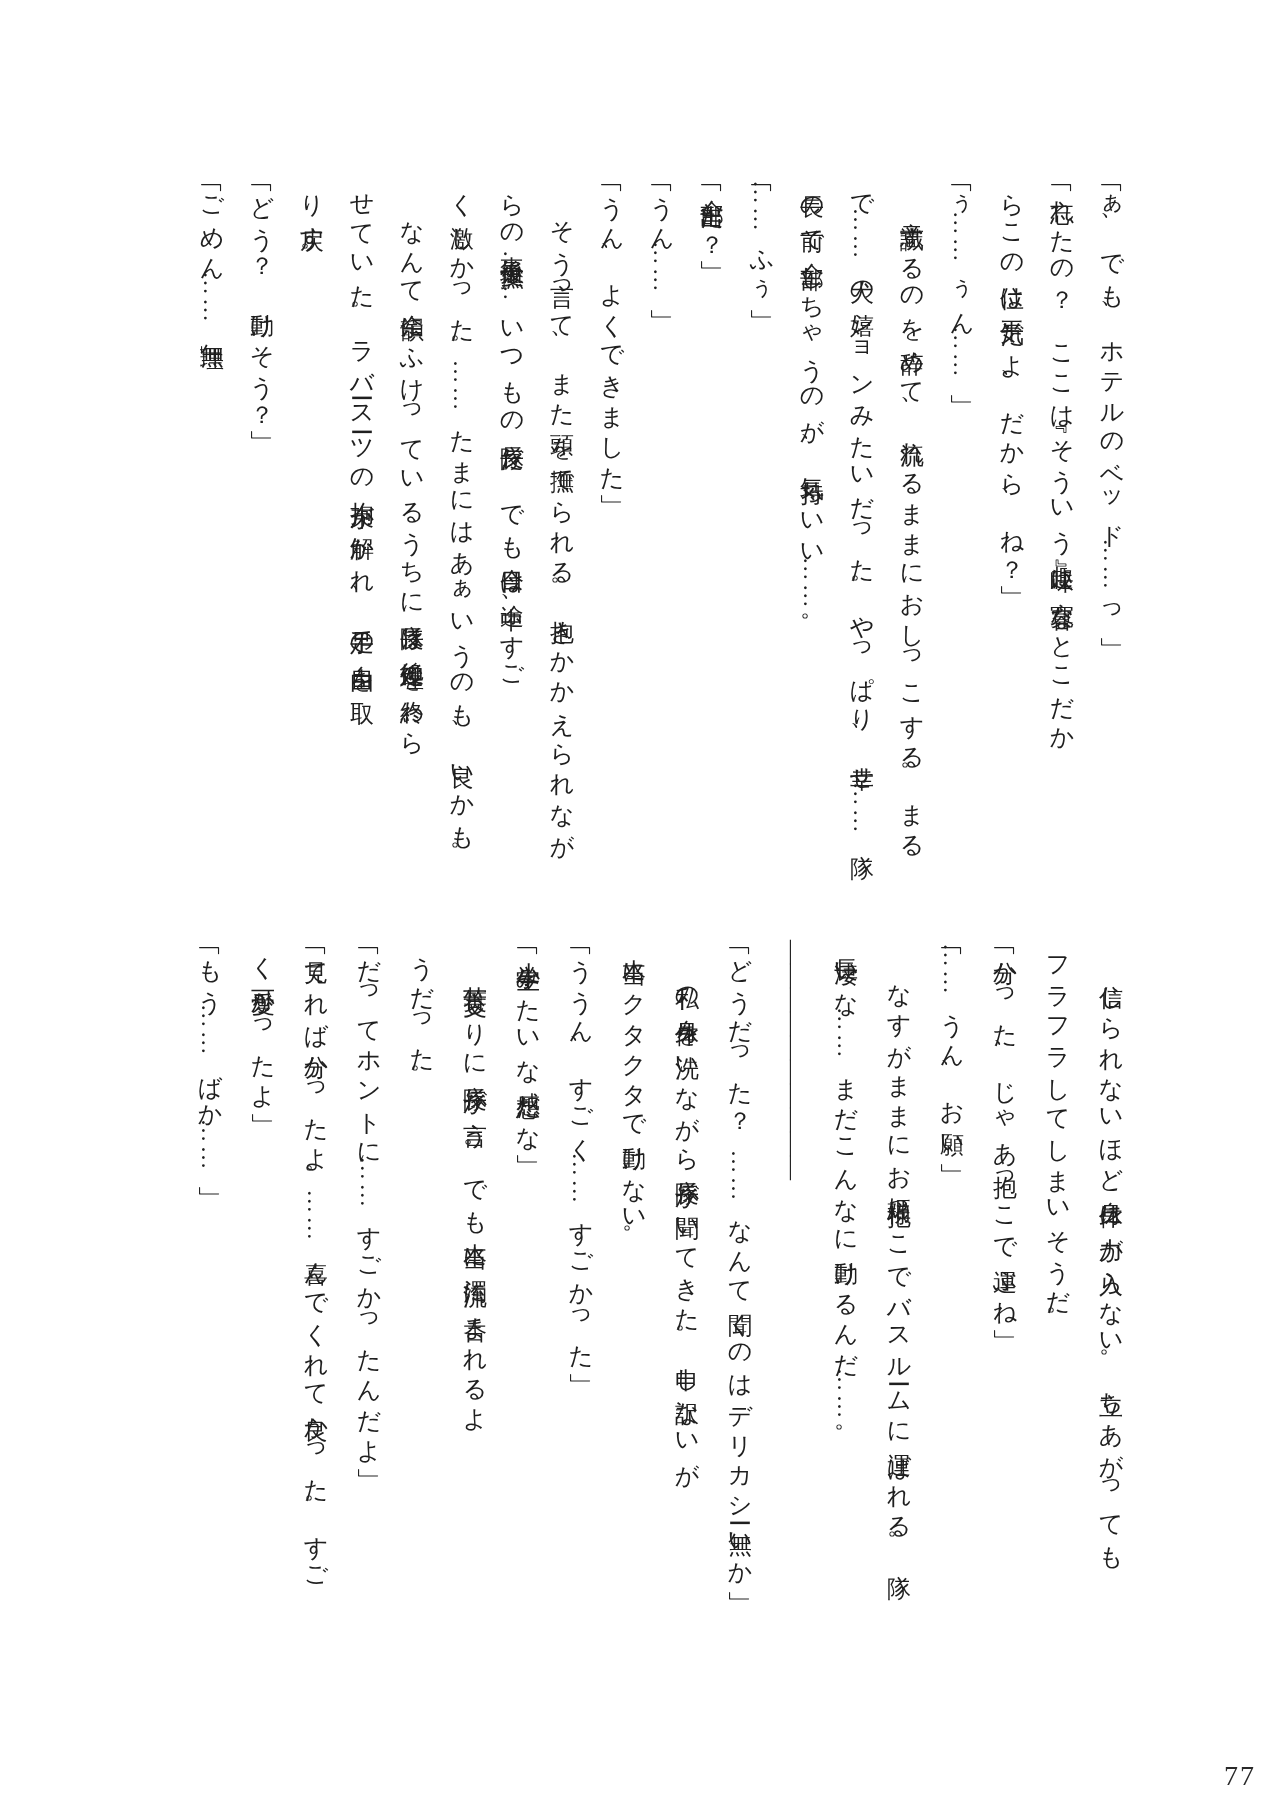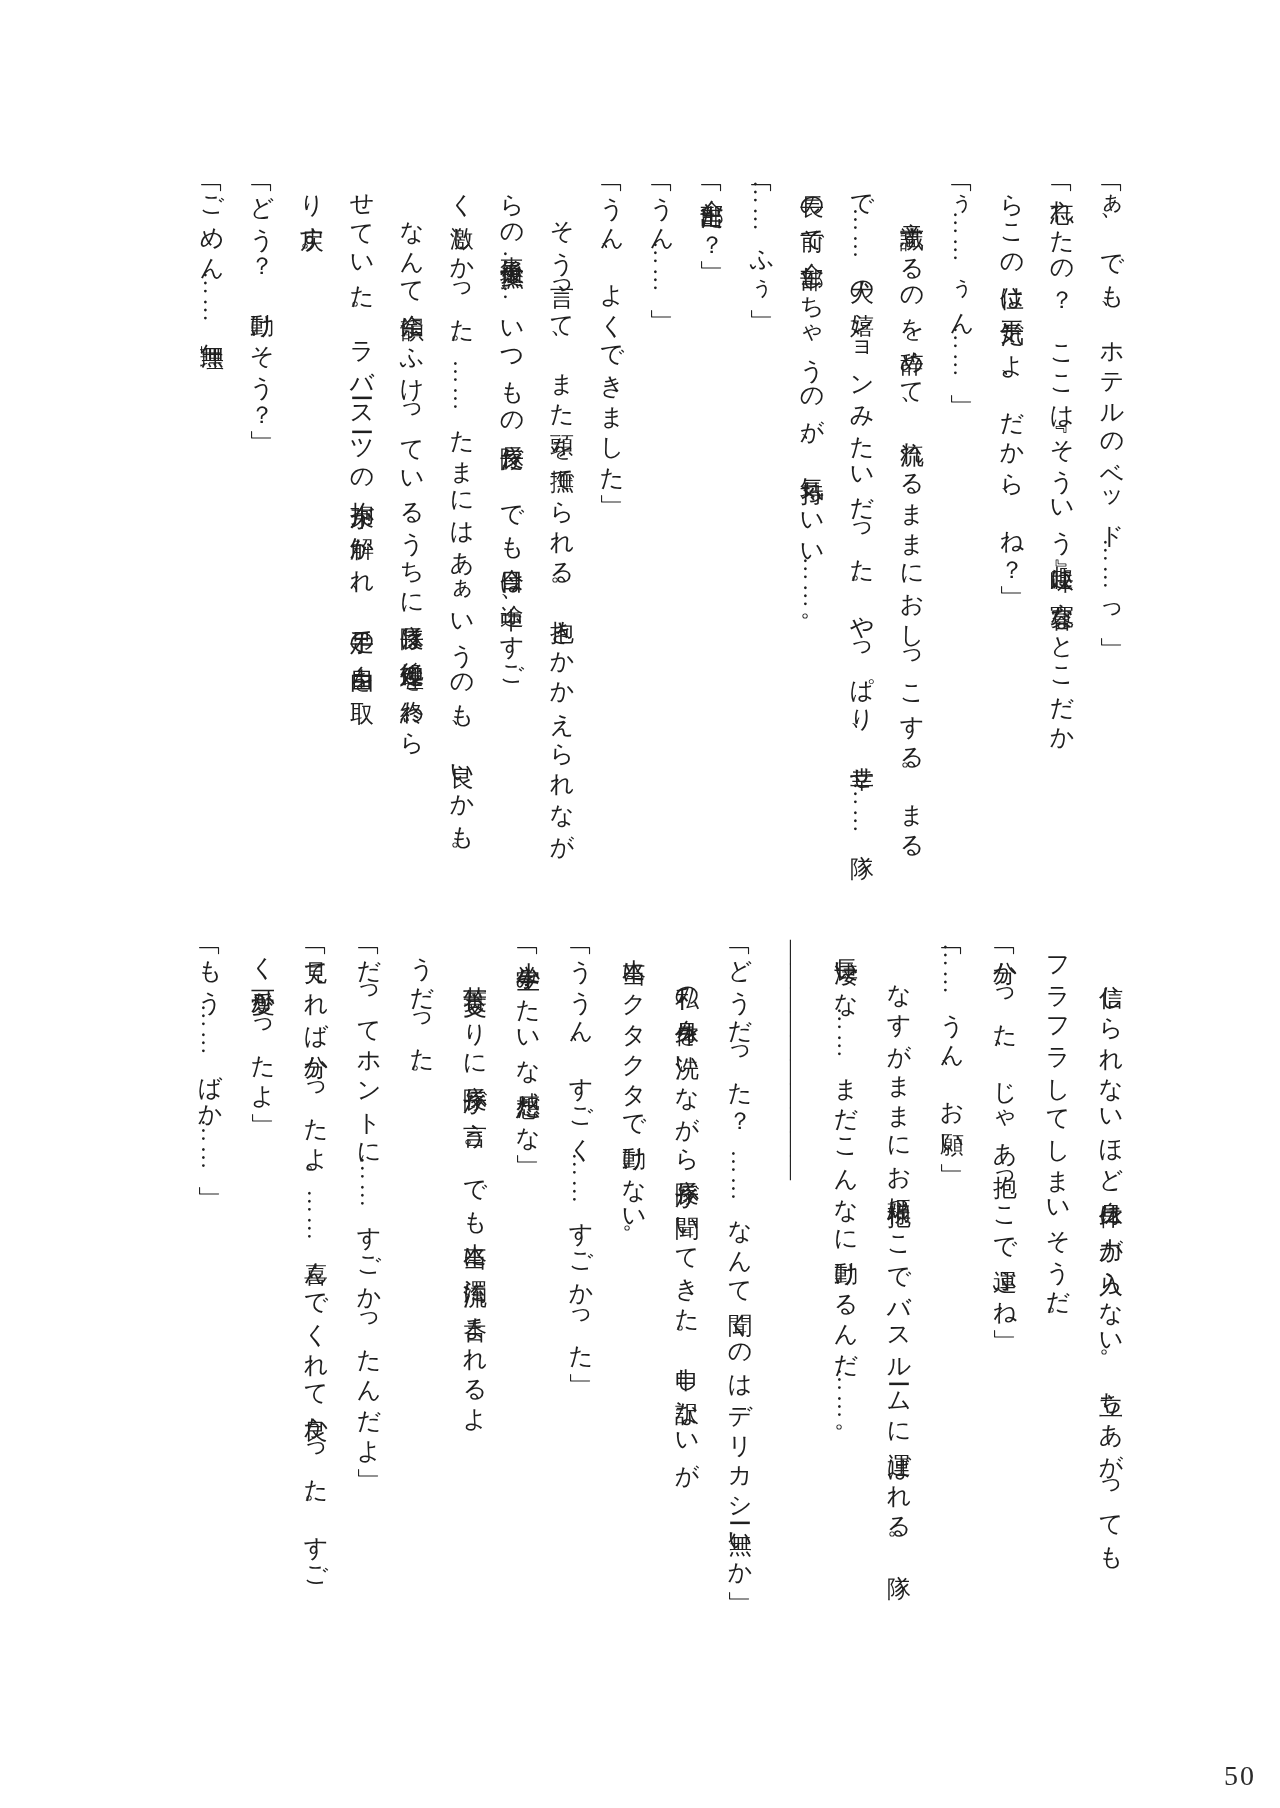--- a/index.html
+++ b/index.html
@@ -87,15 +87,15 @@
     <p>「ううん、すごく……すごかった」</p>
     <p>「小学生みたいな感想だな」</p>
     <p>　苦笑交じりに隊長が言う。でも本当に濁流に呑まれるよ</p>
     <p>うだった。</p>
     <p>「だってホントに……すごかったんだよ」</p>
     <p>「見てれば分かったよ。……喜んでくれて良かった。すご</p>
     <p>く可愛かったよ」</p>
     <p>「もう……ばか……」</p>
   </section>
 
-  <div class="page-number">50</div>
+  <div class="page-number">77</div>
 
 </div>
 
 </body></html>

